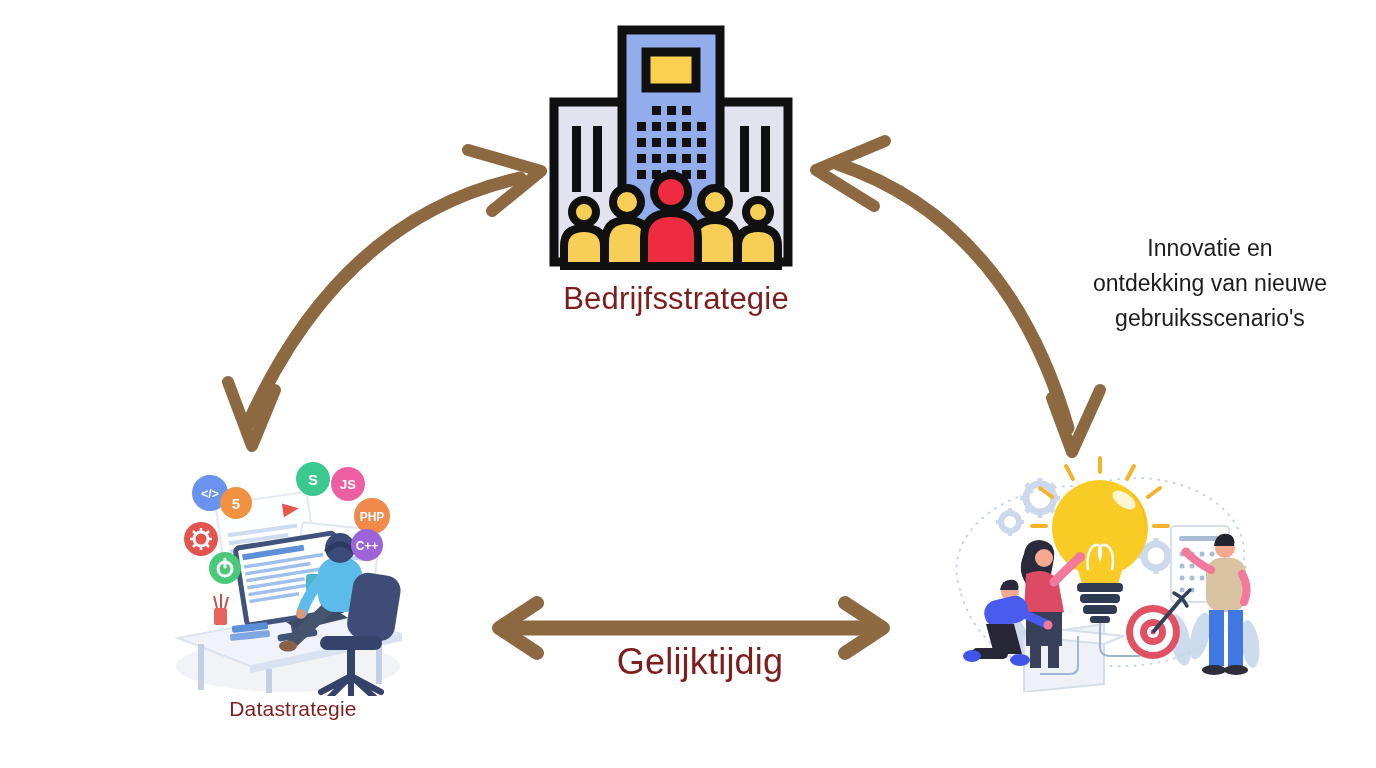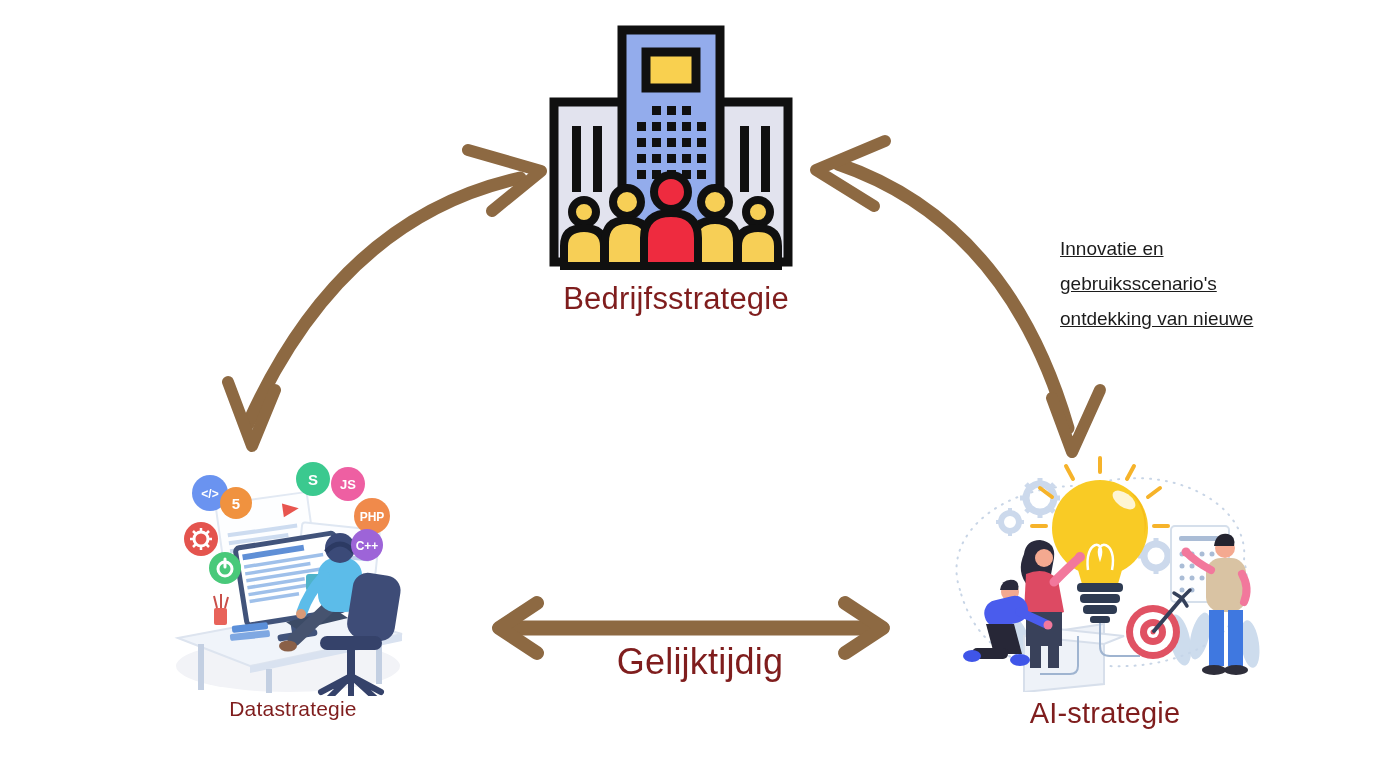--- a/index.html
+++ b/index.html
@@ -9,22 +9,22 @@
   }
   .abs{position:absolute;}
   .node-label{
     position:absolute;text-align:center;color:#7f1d1d;letter-spacing:.2px;
   }
   .lbl-top{left:476px;top:281px;width:400px;font-size:31px;}
   .lbl-left{left:143px;top:697px;width:300px;font-size:21px;}
   .lbl-right{left:955px;top:697px;width:300px;font-size:29px;}
   .lbl-mid{left:550px;top:641px;width:300px;font-size:36px;}
   .caption-right{
-    position:absolute;left:1060px;top:231px;width:300px;
-    font-size:19px;line-height:35px;color:#1c1c1c;text-decoration:underline;
+    position:absolute;left:1060px;top:231px;width:300px;text-align:center;
+    font-size:23px;line-height:35px;color:#1c1c1c;
   }
   svg text{font-family:"Liberation Sans",sans-serif;}
 </style>
 </head>
 <body>
 
 <div class="stage">
 
   <svg class="abs" style="left:0;top:0" width="1376" height="768" viewBox="0 0 1376 768">
 
@@ -333,23 +333,22 @@
       <circle cx="225" cy="192" r="2.5" fill="#e05263"></circle>
       <path d="M254 158 L226 191" stroke="#34405a" stroke-width="4" stroke-linecap="round"></path>
       <path d="M254 158 L262 150 M254 158 L246 153 M254 158 L259 166" stroke="#34405a" stroke-width="3.5" stroke-linecap="round"></path>
     </g>
   </svg>
 
   <div class="node-label lbl-top">Bedrijfsstrategie</div>
 
   <div class="caption-right">
     <div>Innovatie en</div>
+    <div>ontdekking van nieuwe</div>
     <div>gebruiksscenario's</div>
-    <div>ontdekking van nieuwe</div>
   </div>
 
   <div class="node-label lbl-mid">Gelijktijdig</div>
 
   <div class="node-label lbl-left">Datastrategie</div>
 
-  <div class="node-label lbl-right">AI-strategie</div>
 
 </div>
 
 </body></html>

